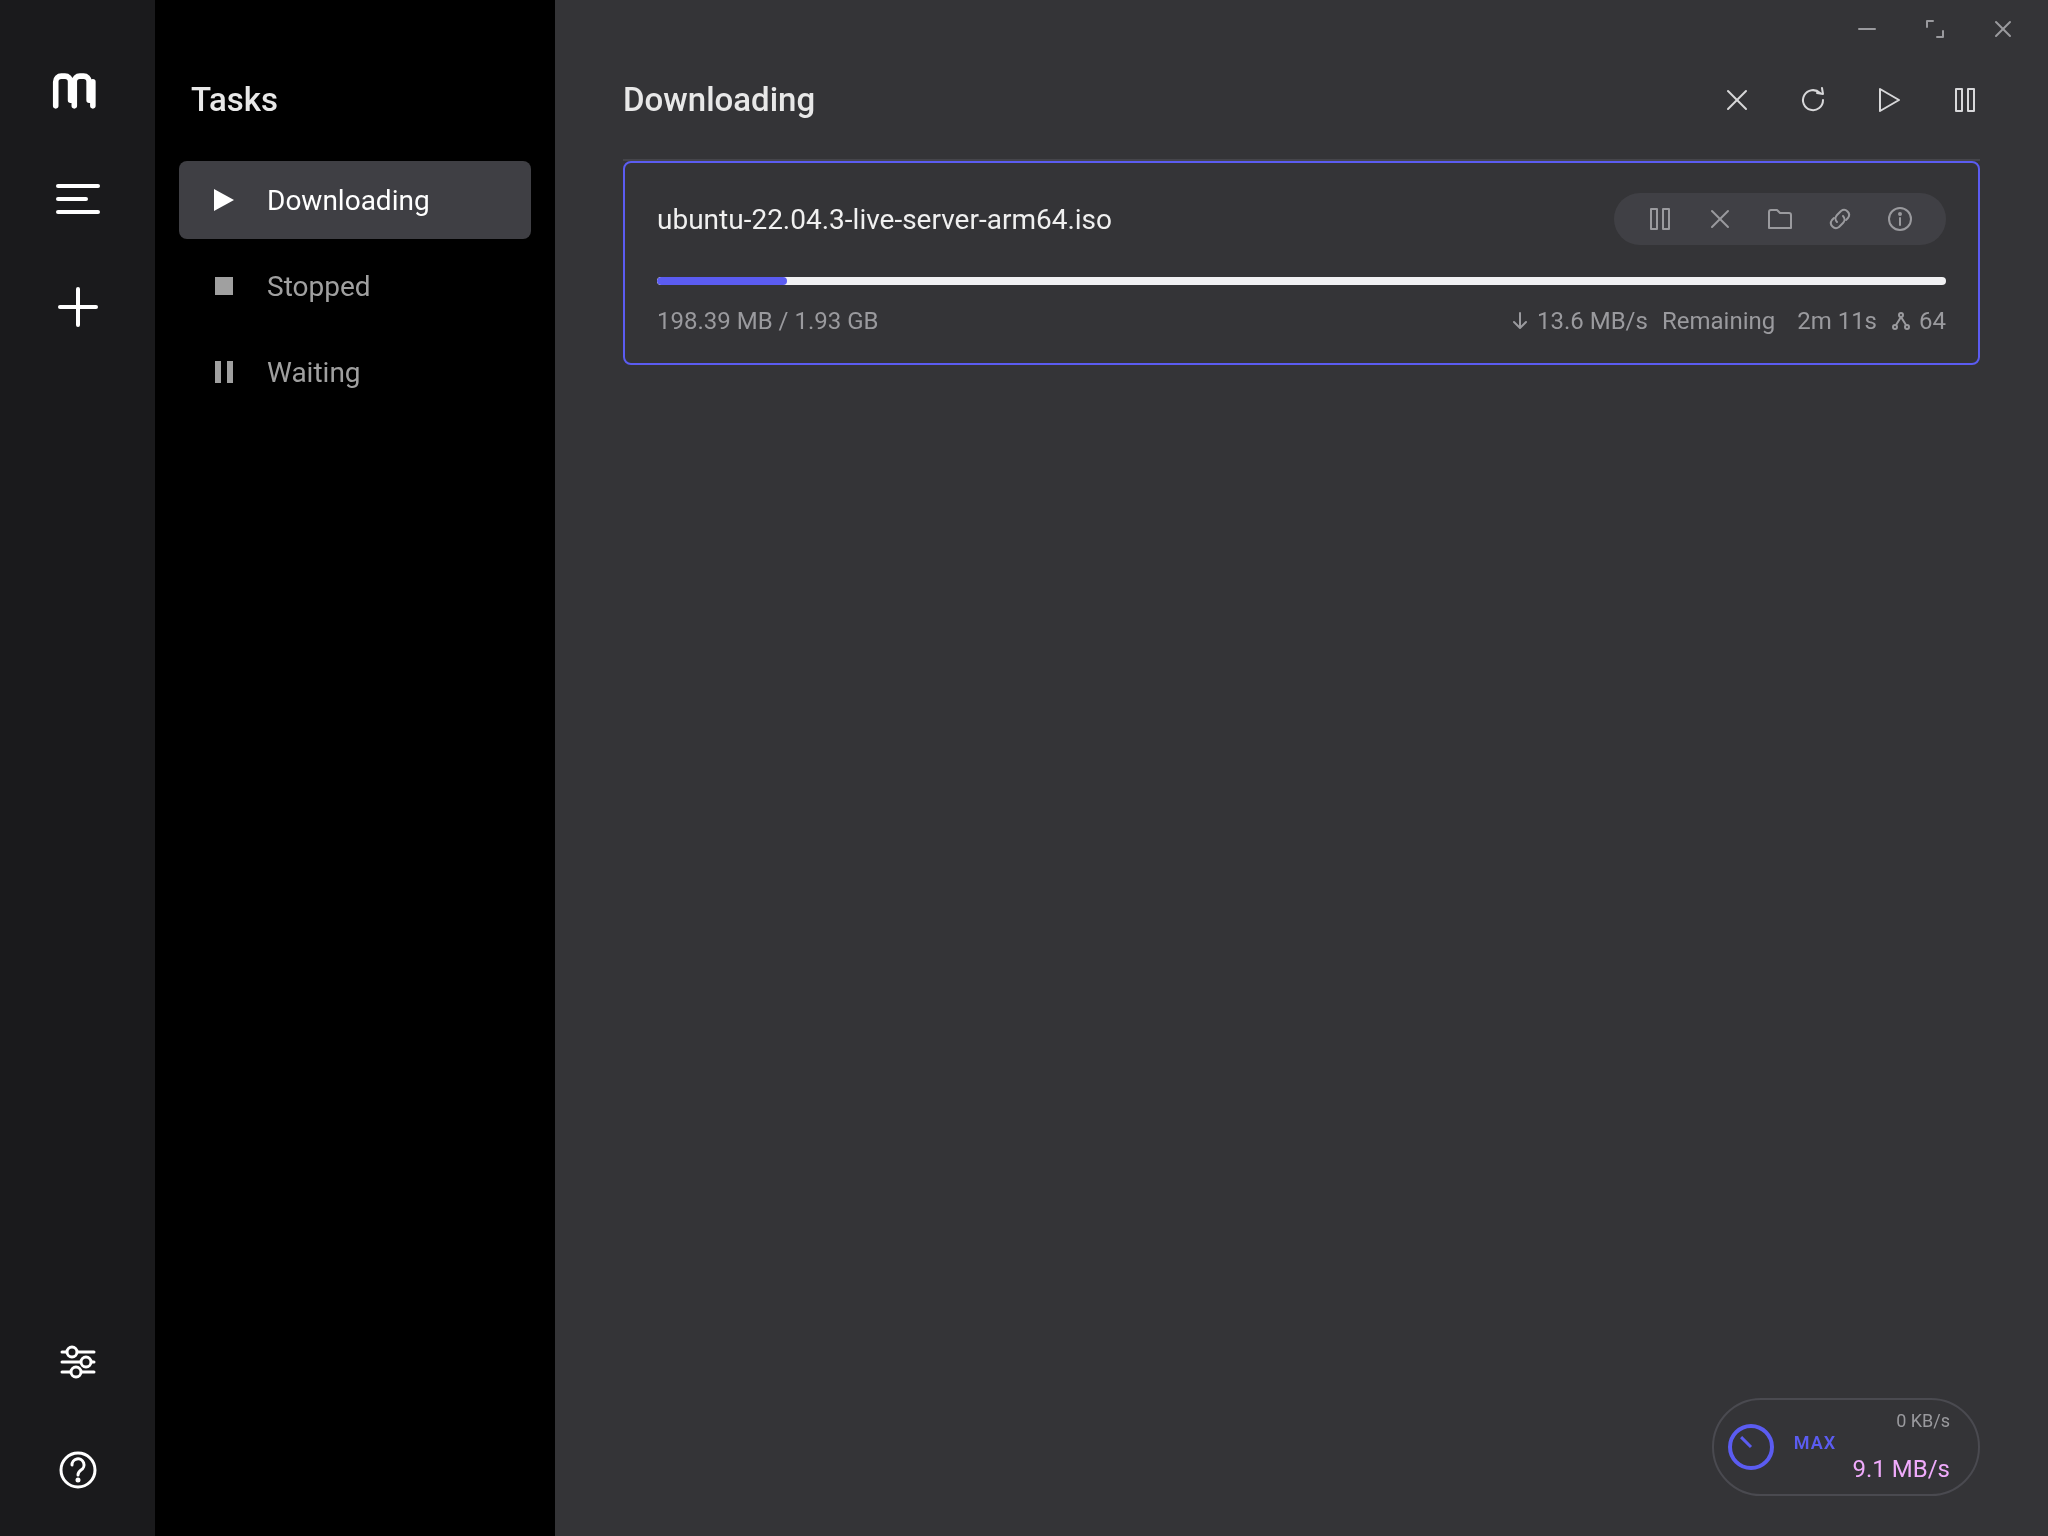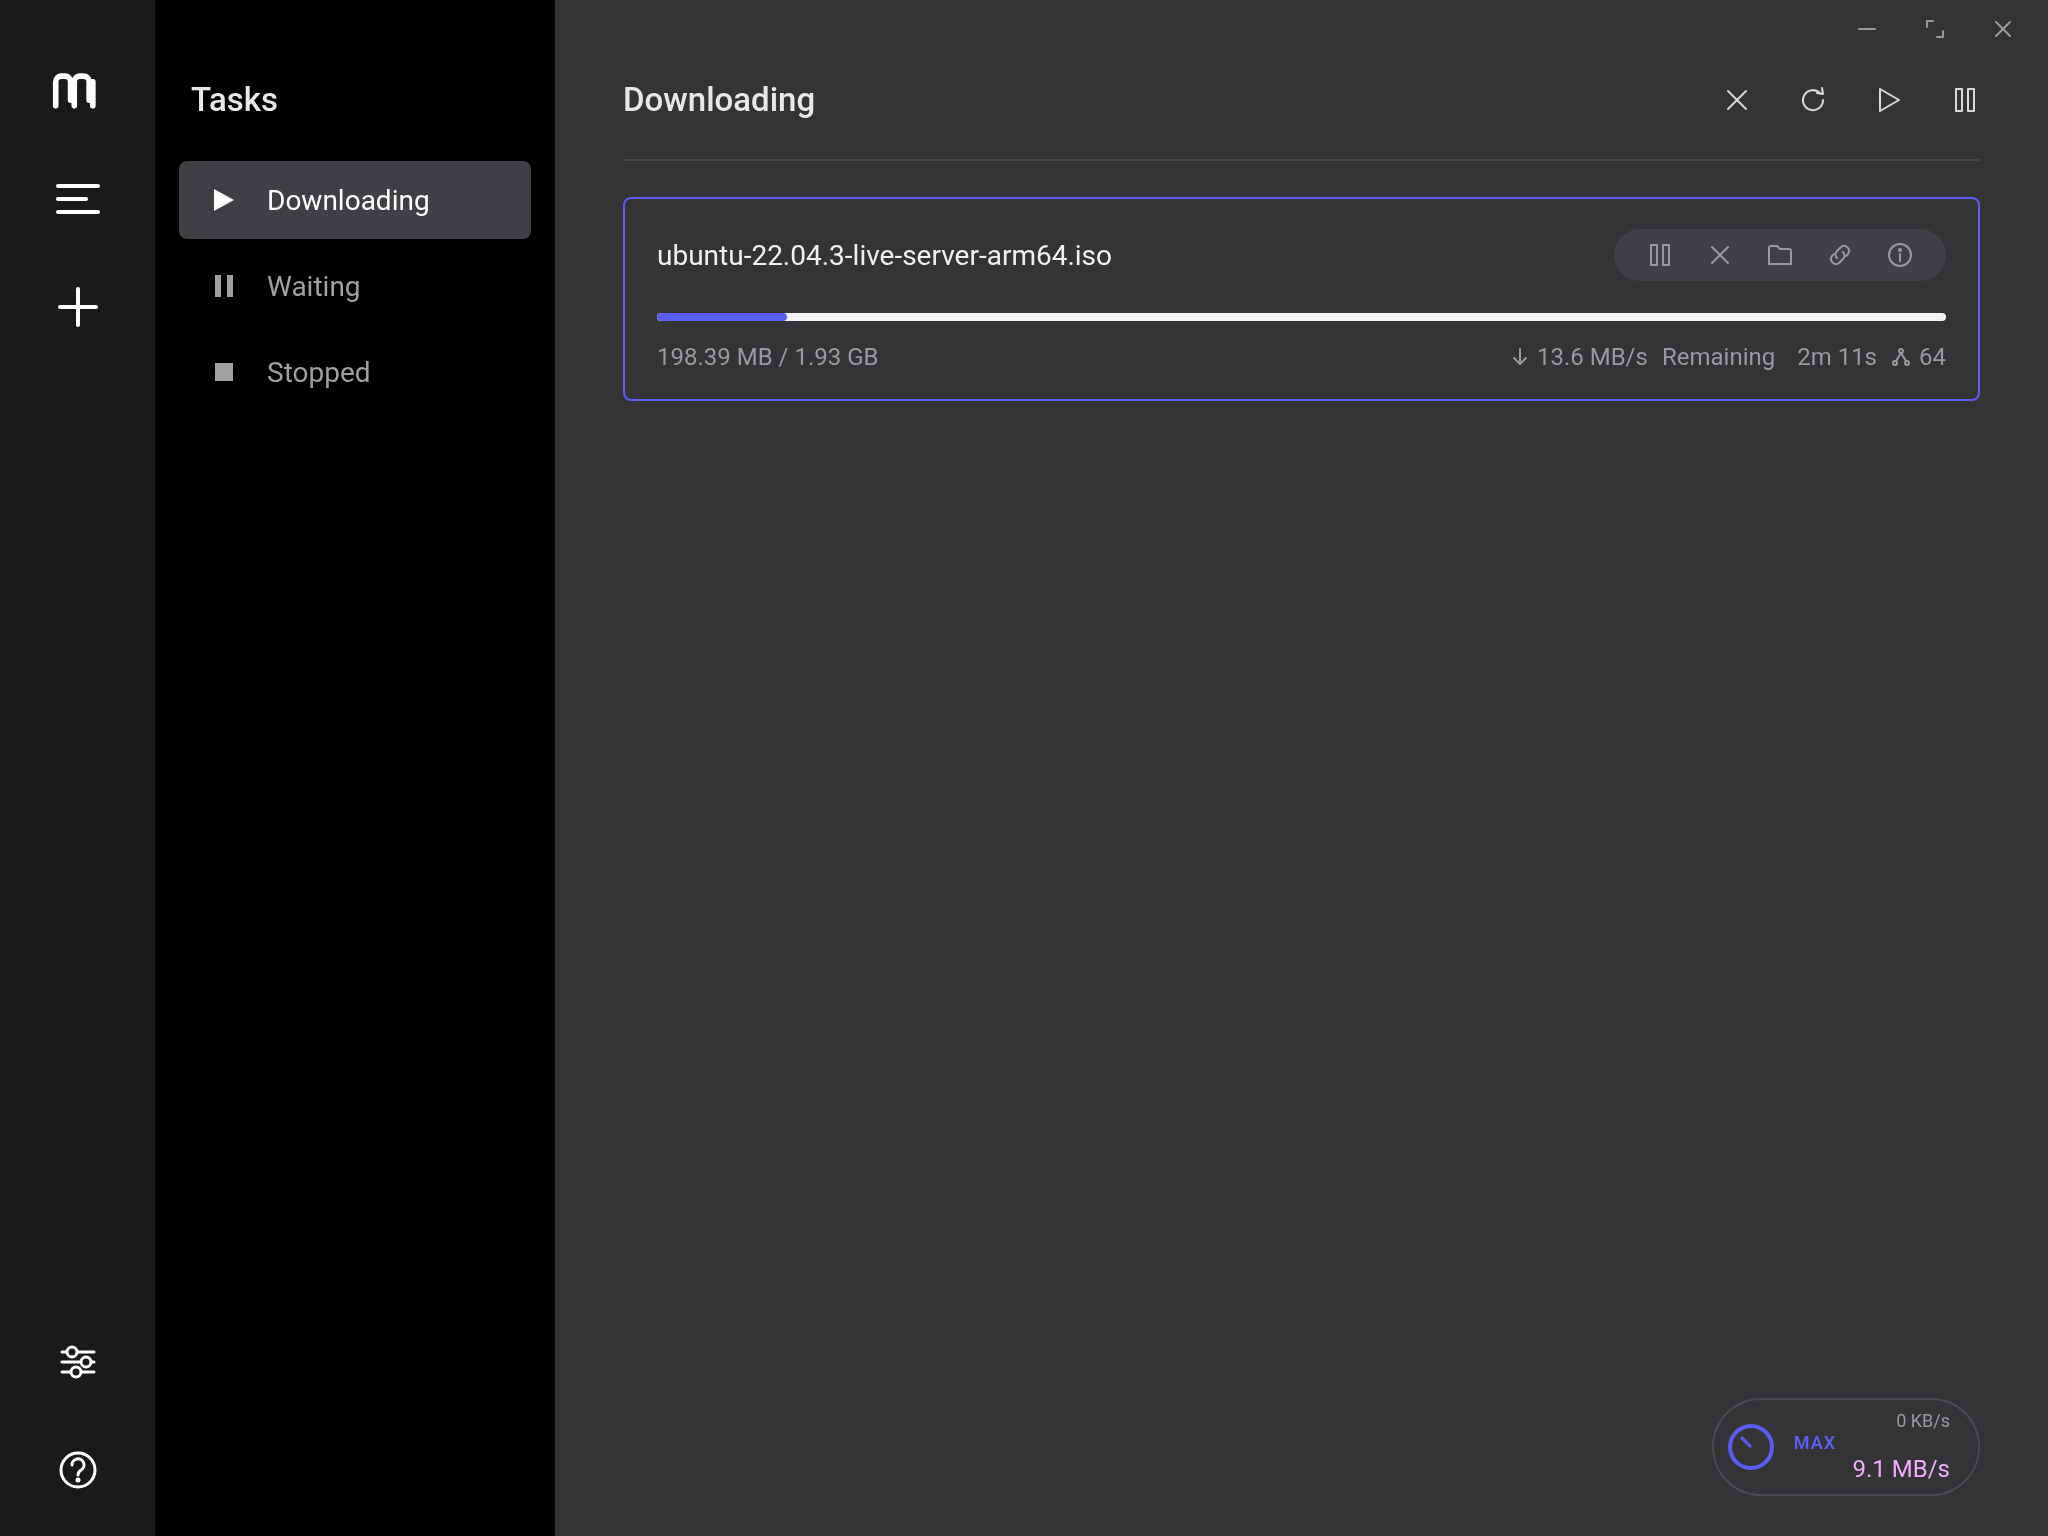--- a/index.html
+++ b/index.html
@@ -125,21 +125,21 @@
     align-items: center;
     color: #d8d8da;
   }
   .main-actions .act {
     width: 30px; height: 30px;
     display: flex; align-items: center; justify-content: center;
     cursor: pointer;
   }
 
   
-  .task-list { padding-top: 36px; }
+  .task-list { }
 
   .task-card {
     border: 2px solid #5b5cf1;
     border-radius: 8px;
     padding: 30px 32px 28px 32px;
     position: relative;
   }
   .task-top {
     display: flex;
     align-items: center;
@@ -296,35 +296,35 @@
     <span class="nav-icon">
       <svg width="24" height="26" viewBox="0 0 24 26">
           <polygon points="2,2 22,13 2,24" fill="currentColor" stroke="none"></polygon>
         </svg>
     </span>
     <span>Downloading</span>
   </div>
 
   <div class="nav-item">
     <span class="nav-icon">
+      <svg width="22" height="22" viewBox="0 0 22 22">
+          <rect x="2" y="2" width="18" height="18" fill="currentColor" stroke="none"></rect>
+        </svg>
+    </span>
+    <span>Stopped</span>
+  </div>
+
+  <div class="nav-item">
+    <span class="nav-icon">
       <svg width="22" height="26" viewBox="0 0 22 26">
           <rect x="2" y="2" width="6" height="22" fill="currentColor" stroke="none"></rect>
           <rect x="14" y="2" width="6" height="22" fill="currentColor" stroke="none"></rect>
         </svg>
     </span>
     <span>Waiting</span>
-  </div>
-
-  <div class="nav-item">
-    <span class="nav-icon">
-      <svg width="22" height="22" viewBox="0 0 22 22">
-          <rect x="2" y="2" width="18" height="18" fill="currentColor" stroke="none"></rect>
-        </svg>
-    </span>
-    <span>Stopped</span>
   </div>
 </aside>
 
 <main class="main">
 
   <div class="titlebar-buttons">
     <div class="tb-btn">
       <svg width="24" height="24" viewBox="0 0 24 24">
           <line x1="4" y1="12" x2="20" y2="12"></line>
         </svg>

